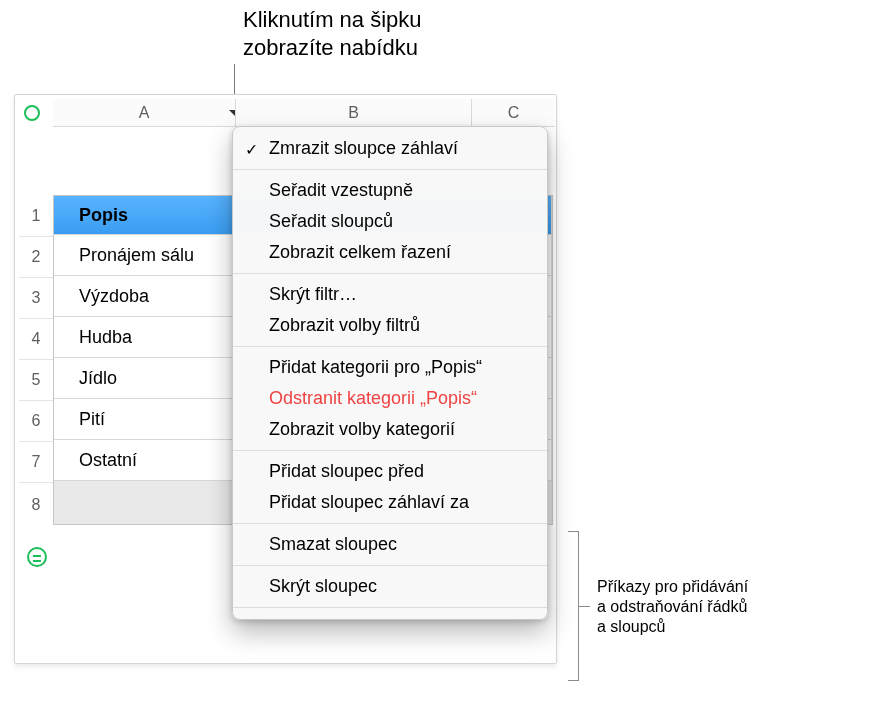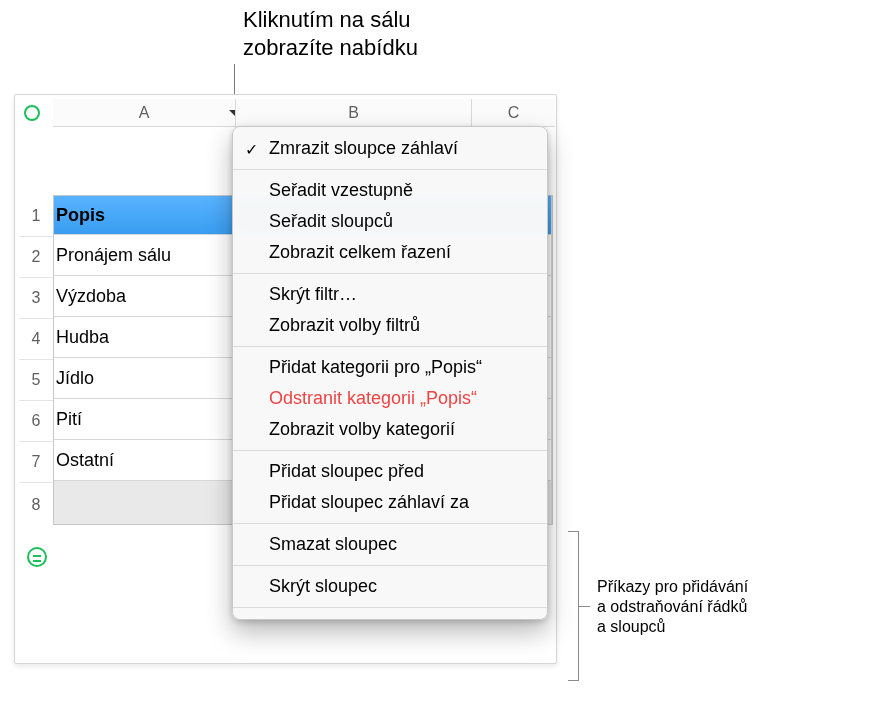--- a/index.html
+++ b/index.html
@@ -171,21 +171,21 @@
     border: 1px solid #c7c7c7;
   }
   .cell-row {
     display:flex;
     height:41px;
     border-top:1px solid #d7d7d7;
   }
   .cell-row:first-child { border-top:none; }
   .cell-a {
     width: 182px;
-    padding: 0 2px;
+    padding: 0 25px;
     display:flex;
     align-items:center;
     font-size:18px;
     border-right:1px solid #d7d7d7;
   }
   .cell-b { flex:1; border-right:1px solid #d7d7d7; }
 
   .hdr-row {
     height: 38px;
     background: linear-gradient(#58b3ff,#3a9df2);
@@ -230,21 +230,21 @@
     height:1px;
     background:#dcdcdc;
     margin: 5px 0;
   }
 
 </style>
 </head>
 <body>
 
 <div class="top-callout">
-  <div>Kliknutím na sálu</div>
+  <div>Kliknutím na šipku</div>
   <div>zobrazíte nabídku</div>
 </div>
 <div class="top-callout-line"></div>
 
 <div class="frame">
 
   <div class="corner-handle"></div>
 
   <div class="col-headers">
     <div class="col-header col-A">

